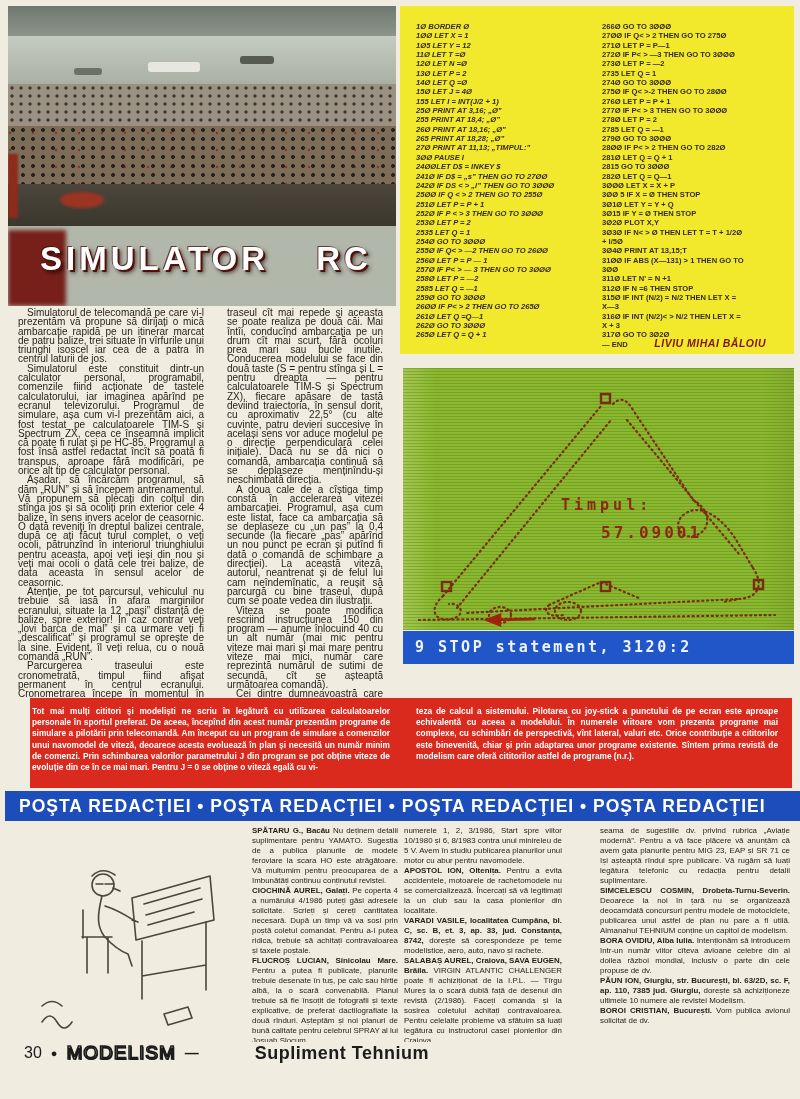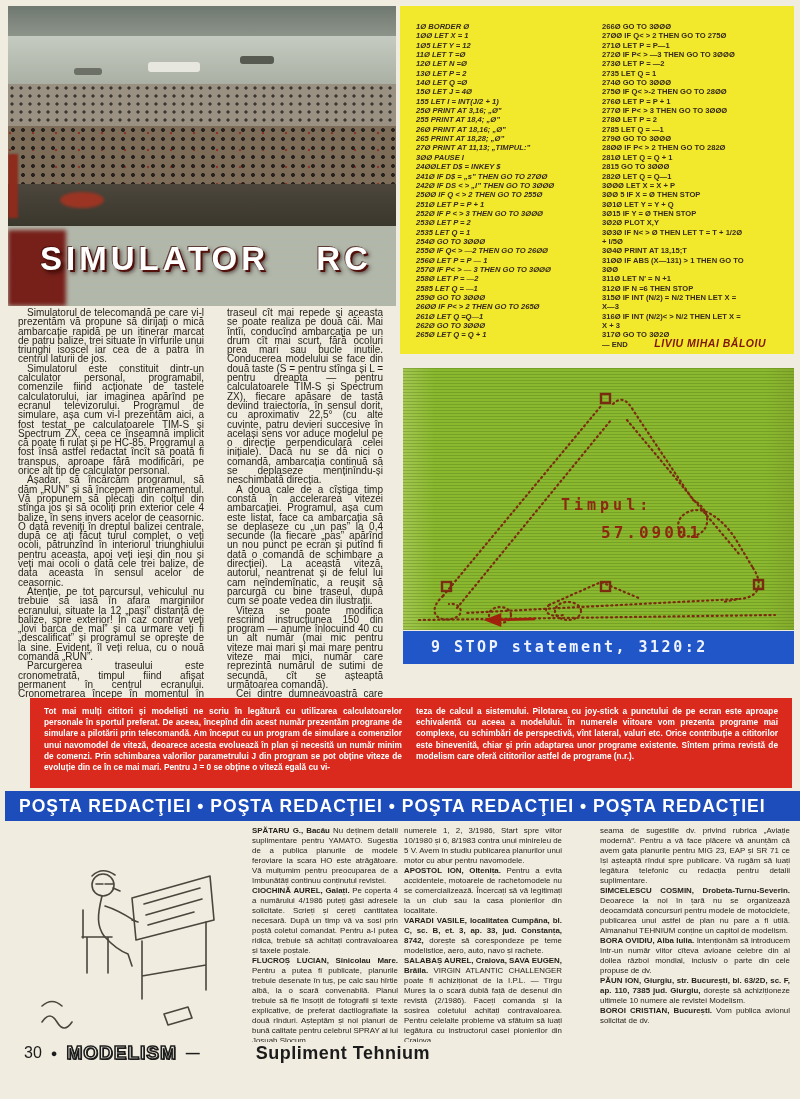--- a/index.html
+++ b/index.html
@@ -39,54 +39,54 @@
   .codeR{left:202px;width:186px;}
   .author{position:absolute;right:28px;bottom:5px;font-size:10.5px;font-weight:bold;font-style:italic;
      color:#7e1508;letter-spacing:.5px;}
   
   .screen{position:absolute;left:403px;top:368px;width:391px;height:262px;background:#8ab92f;
      background-image:repeating-linear-gradient(0deg,rgba(70,100,15,.28) 0 1px,transparent 1px 3px),
         linear-gradient(90deg,rgba(240,240,180,.25),transparent 8%,transparent 92%,rgba(120,140,40,.3));}
   .screen svg{position:absolute;left:0;top:0;}
   .statusbar{position:absolute;left:403px;top:631px;width:391px;height:33px;background:#2156c8;
      color:#eef3ff;font-family:"DejaVu Sans Mono",monospace;font-weight:bold;font-size:15px;
-     letter-spacing:2.5px;line-height:33px;padding-left:28px;box-sizing:border-box;white-space:nowrap;overflow:hidden;}
+     letter-spacing:2.5px;line-height:33px;padding-left:12px;box-sizing:border-box;white-space:nowrap;overflow:hidden;}
   
   .artcol{position:absolute;top:308px;height:390px;overflow:hidden;font-size:10px;line-height:9.3px;
      text-align:justify;color:#221e19;}
   .artcol p{margin:0;text-indent:9px;}
   .artcol p.noindent{text-indent:0;}
   .col1{left:18px;width:186px;}
   .col2{left:227px;width:156px;}
   .instr-intro{margin-top:2px;}
   .instr{white-space:pre-line;padding-left:4px;letter-spacing:.2px;}
   
   .rednote{position:absolute;left:30px;top:698px;width:762px;height:90px;background:#d92a1d;overflow:hidden;}
   .rednote .ncol{position:absolute;top:8px;color:#fff;font-weight:bold;font-size:8.3px;line-height:11.2px;
      text-align:justify;}
-  .nleft{left:14px;width:358px;}
+  .nleft{left:2px;width:358px;}
   .nright{left:386px;width:362px;}
   
   .banner{position:absolute;left:5px;top:791px;width:795px;height:30px;background:#1c4dbb;color:#fff;
      font-weight:bold;font-size:17.5px;letter-spacing:1px;line-height:30px;white-space:nowrap;
      overflow:hidden;padding-left:14px;box-sizing:border-box;}
   
   .cartoon{position:absolute;left:14px;top:824px;width:232px;height:214px;}
   .letcol{position:absolute;top:826px;height:216px;overflow:hidden;font-size:7.9px;line-height:10px;
      text-align:justify;color:#211d18;}
   .letcol p{margin:0;}
   .lcA{left:252px;width:146px;}
   .lcB{left:404px;width:158px;}
   .lcC{left:600px;width:190px;}
   .letcol b{font-weight:bold;}
   
   .footer{position:absolute;left:24px;top:1042px;display:flex;align-items:center;gap:9px;color:#1c1c1c;}
   .f-num{font-size:16px;}
   .f-dot{font-size:11px;}
-  .f-mag{font-size:19px;font-weight:bold;letter-spacing:1px;color:#f0ecdf;
+  .f-mag{font-size:19px;font-weight:normal;letter-spacing:1px;color:#f0ecdf;
      -webkit-text-stroke:1.6px #1c1c1c;text-shadow:1px 1px 0 #1c1c1c;}
   .f-dash{font-size:14px;font-weight:bold;}
   .f-sup{font-size:18px;font-weight:bold;letter-spacing:.5px;margin-left:47px;}
 </style>
 </head>
 <body>
 
 <div class="page">
 
   <div class="photo">

